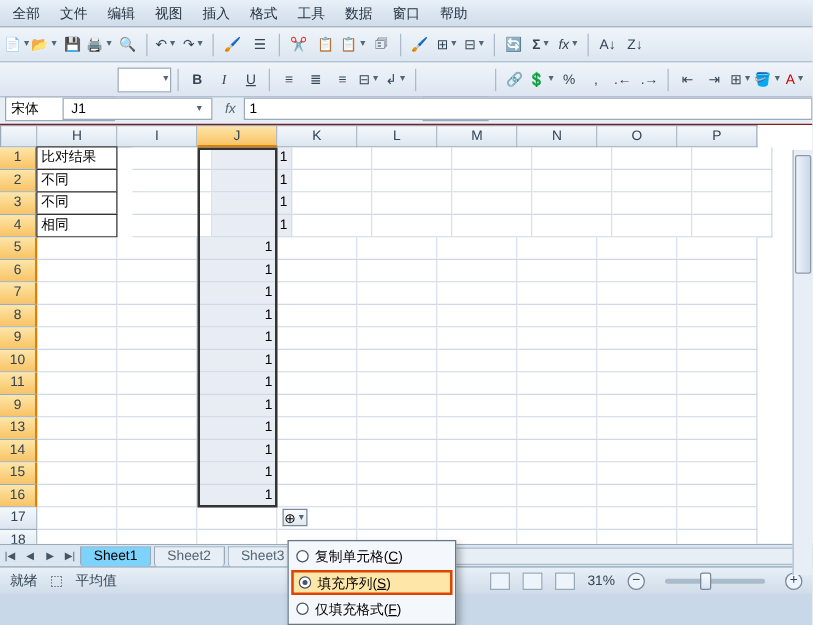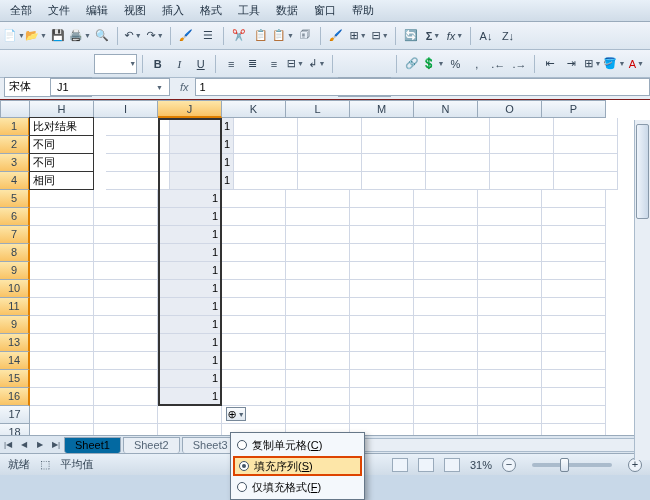--- a/index.html
+++ b/index.html
@@ -42,21 +42,21 @@
 
     .autofill-menu { position: absolute; background: #f4f8fc; border: 1px solid #678; box-shadow: 3px 3px 6px rgba(0,0,0,.3); padding: 2px; z-index: 50; width: 135px; }
     .autofill-menu .opt { display: flex; align-items: center; height: 20px; padding: 0 4px; gap: 5px; }
     .autofill-menu .opt.highlight { background: #fde6a8; border: 2px solid #d40; margin: 1px 0; }
     .radio-circ { width: 10px; height: 10px; border: 1px solid #456; border-radius: 50%; background: white; display: flex; align-items: center; justify-content: center; }
     .radio-circ.on::after { content: ''; width: 4px; height: 4px; border-radius: 50%; background: #456; }
     .underline { text-decoration: underline; }
 
     .tabbar { display: flex; height: 18px; background: #dce6f0; border-top: 1px solid #9ab; align-items: center; }
     .tab-nav-btn { width: 16px; height: 16px; display: flex; align-items: center; justify-content: center; font-size: 8px; cursor: default; color: #456; }
-    .sheet-tab { height: 16px; padding: 0 10px; background: #0369a1; border: 1px solid #9ab; border-bottom: none; border-radius: 0 0 3px 3px; margin-right: 2px; line-height: 15px; cursor: default; }
+    .sheet-tab { height: 16px; padding: 0 10px; background: #7dd3fc; border: 1px solid #9ab; border-bottom: none; border-radius: 0 0 3px 3px; margin-right: 2px; line-height: 15px; cursor: default; }
     .sheet-tab.inactive { background: #e8eef5; color: #567; }
     .hscroll { flex: 1; height: 14px; background: #e8eef5; border: 1px solid #abc; margin-left: 6px; display: flex; align-items: center; }
     .hscroll .thumb { width: 50px; height: 11px; background: linear-gradient(#eef4fb,#cad8e8); border: 1px solid #89a; border-radius: 2px; margin-left: 4px; }
 
     .vscroll { position: absolute; right: 0; top: 120px; width: 16px; bottom: 40px; background: #e8eef5; border-left: 1px solid #abc; }
     .vscroll .thumb { width: 13px; height: 95px; background: linear-gradient(90deg,#eef4fb,#cad8e8); border: 1px solid #89a; border-radius: 2px; margin: 4px auto; }
 
     .status-bar { display: flex; height: 22px; background: linear-gradient(#e8f0f8, #d0dce8); border-top: 1px solid #9ab; align-items: center; padding: 0 8px; gap: 10px; color: #345; }
     .status-bar .info-area { flex: 1; display: flex; gap: 14px; }
     .zoom-slider-track { width: 80px; height: 4px; background: #abc; border-radius: 2px; position: relative; margin: 0 6px; }

